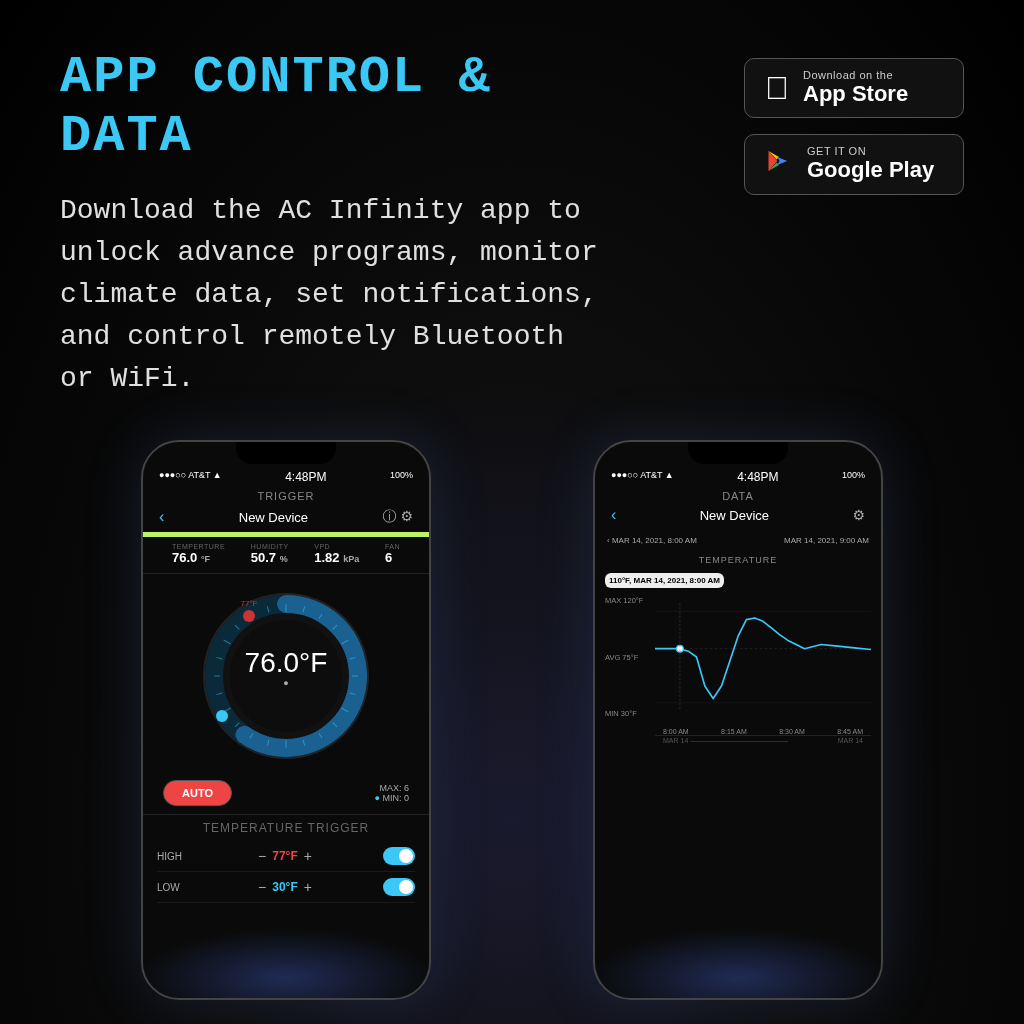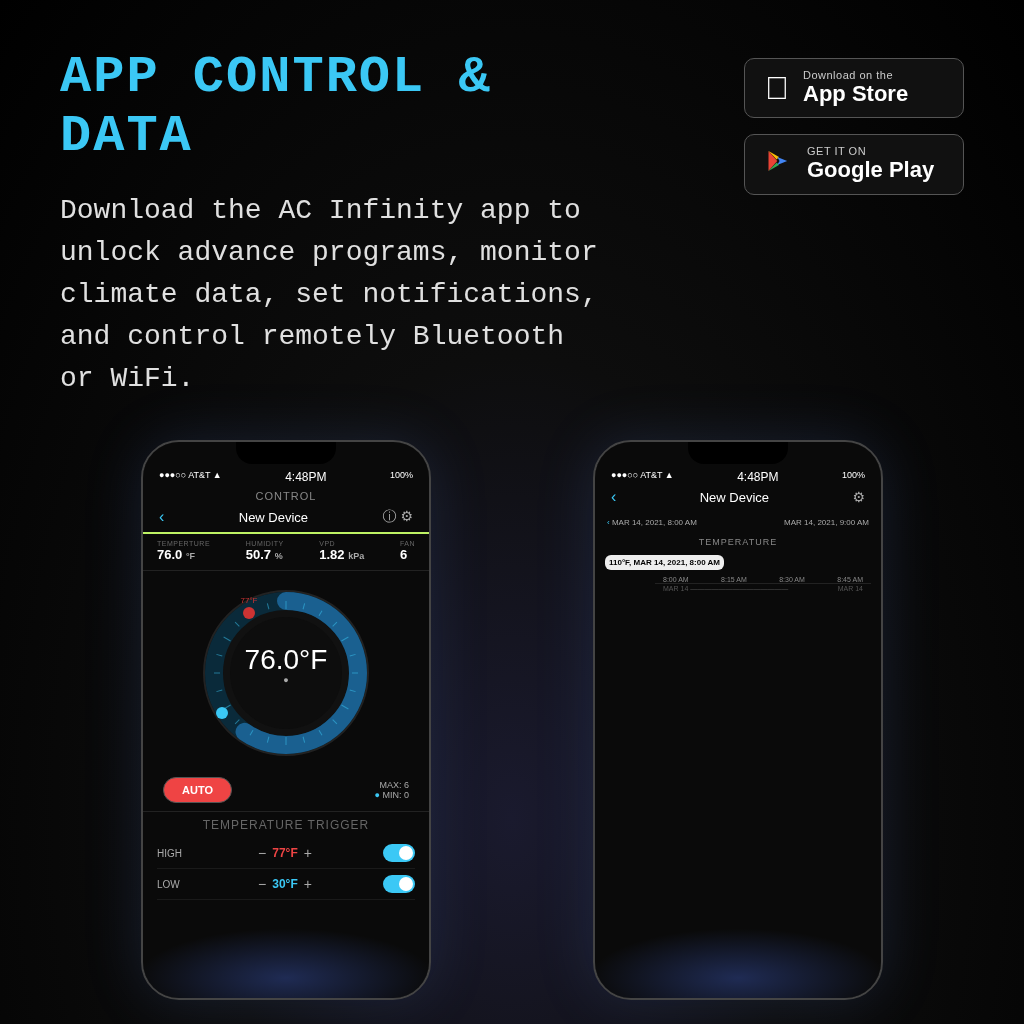--- a/index.html
+++ b/index.html
@@ -179,22 +179,22 @@
       padding: 0 16px 6px;
     }
 
     .nav-arrow { color: #3bc8f5; font-size: 16px; }
     .nav-icons { display: flex; gap: 10px; color: #aaa; font-size: 14px; }
 
     
     .sensor-row {
       display: flex;
       justify-content: space-between;
-      padding: 6px 14px 8px;
-      border-top: 2px solid #bef264;
+      padding: 6px 29px 8px;
+      border-top: 5px solid #bef264;
       border-bottom: 1px solid #222;
     }
 
     .sensor-item { text-align: left; }
     .sensor-label { font-size: 7px; color: #666; text-transform: uppercase; letter-spacing: 0.5px; }
     .sensor-value { font-size: 13px; color: #fff; font-weight: 600; }
     .sensor-unit { font-size: 9px; color: #aaa; }
 
     
     .dial-container {
@@ -452,21 +452,21 @@
       <div class="phone-notch"></div>
       <div class="phone-screen">
 
         <div class="status-bar" style="padding-top:28px;">
           <span class="status-left">●●●○○ AT&amp;T ▲</span>
           <span class="status-center">4:48PM</span>
           <span class="status-right">100%</span>
         </div>
 
         <div class="controls-header">
-          <div class="controls-title">CONTROL</div>
+          <div class="controls-title">TRIGGER</div>
         </div>
         <div class="controls-nav">
           <span class="nav-arrow">‹</span>
           <span class="controls-device">New Device</span>
           <span class="nav-icons">ⓘ ⚙</span>
         </div>
 
         <div class="sensor-row">
           <div class="sensor-item">
             <div class="sensor-label">TEMPERTURE</div>
@@ -584,20 +584,23 @@
     <div class="phone-mockup">
       <div class="phone-notch"></div>
       <div class="phone-screen">
 
         <div class="status-bar" style="padding-top:28px;">
           <span class="status-left">●●●○○ AT&amp;T ▲</span>
           <span class="status-center">4:48PM</span>
           <span class="status-right">100%</span>
         </div>
 
+        <div class="data-header">
+          <div class="data-title">DATA</div>
+        </div>
         <div class="data-nav">
           <span class="nav-arrow">‹</span>
           <span class="data-device" style="font-size:13px;color:#fff;font-weight:500;">New Device</span>
           <span style="color:#aaa;font-size:14px;">⚙</span>
         </div>
 
 
         <div class="date-range">
           <span>
             <span style="color:#3bc8f5">‹</span>
@@ -606,20 +609,39 @@
           <span>MAR 14, 2021, 9:00 AM</span>
         </div>
 
         <div class="chart-area">
           <div class="chart-title">TEMPERATURE</div>
 
           
           <div class="tooltip-bubble">110°F, MAR 14, 2021, 8:00 AM</div>
 
           
+          <div style="position:relative;">
+            <div style="position:absolute; left:0; top:0; font-size:7.5px; color:#888; display:flex; flex-direction:column; justify-content:space-between; height:130px; padding:4px 0;">
+              <span>MAX 120°F</span>
+              <span>AVG 75°F</span>
+              <span>MIN 30°F</span>
+            </div>
+            <svg class="chart-svg" viewBox="0 0 260 130" style="margin-left:50px; width:calc(100% - 50px);">
+
+              <line x1="0" y1="10" x2="260" y2="10" stroke="#222" stroke-width="0.5"></line>
+              <line x1="0" y1="55" x2="260" y2="55" stroke="#444" stroke-width="0.5" stroke-dasharray="3,3"></line>
+              <line x1="0" y1="120" x2="260" y2="120" stroke="#222" stroke-width="0.5"></line>
+
+              <polyline points="0,55 20,55 30,55 40,58 50,65 60,100 70,115 80,100 90,70 100,40 110,20 120,18 130,22 140,30 150,38 160,45 170,50 180,55 200,50 220,52 240,54 260,56" fill="none" stroke="#3bc8f5" stroke-width="2" stroke-linejoin="round"></polyline>
+
+              <circle cx="30" cy="55" r="4" fill="#fff" stroke="#3bc8f5" stroke-width="1.5"></circle>
+
+              <line x1="30" y1="0" x2="30" y2="130" stroke="#555" stroke-width="0.5" stroke-dasharray="3,2"></line>
+            </svg>
+          </div>
 
           
           <div class="x-axis-labels" style="margin-left:50px;">
             <span>8:00 AM</span>
             <span>8:15 AM</span>
             <span>8:30 AM</span>
             <span>8:45 AM</span>
           </div>
 
           

